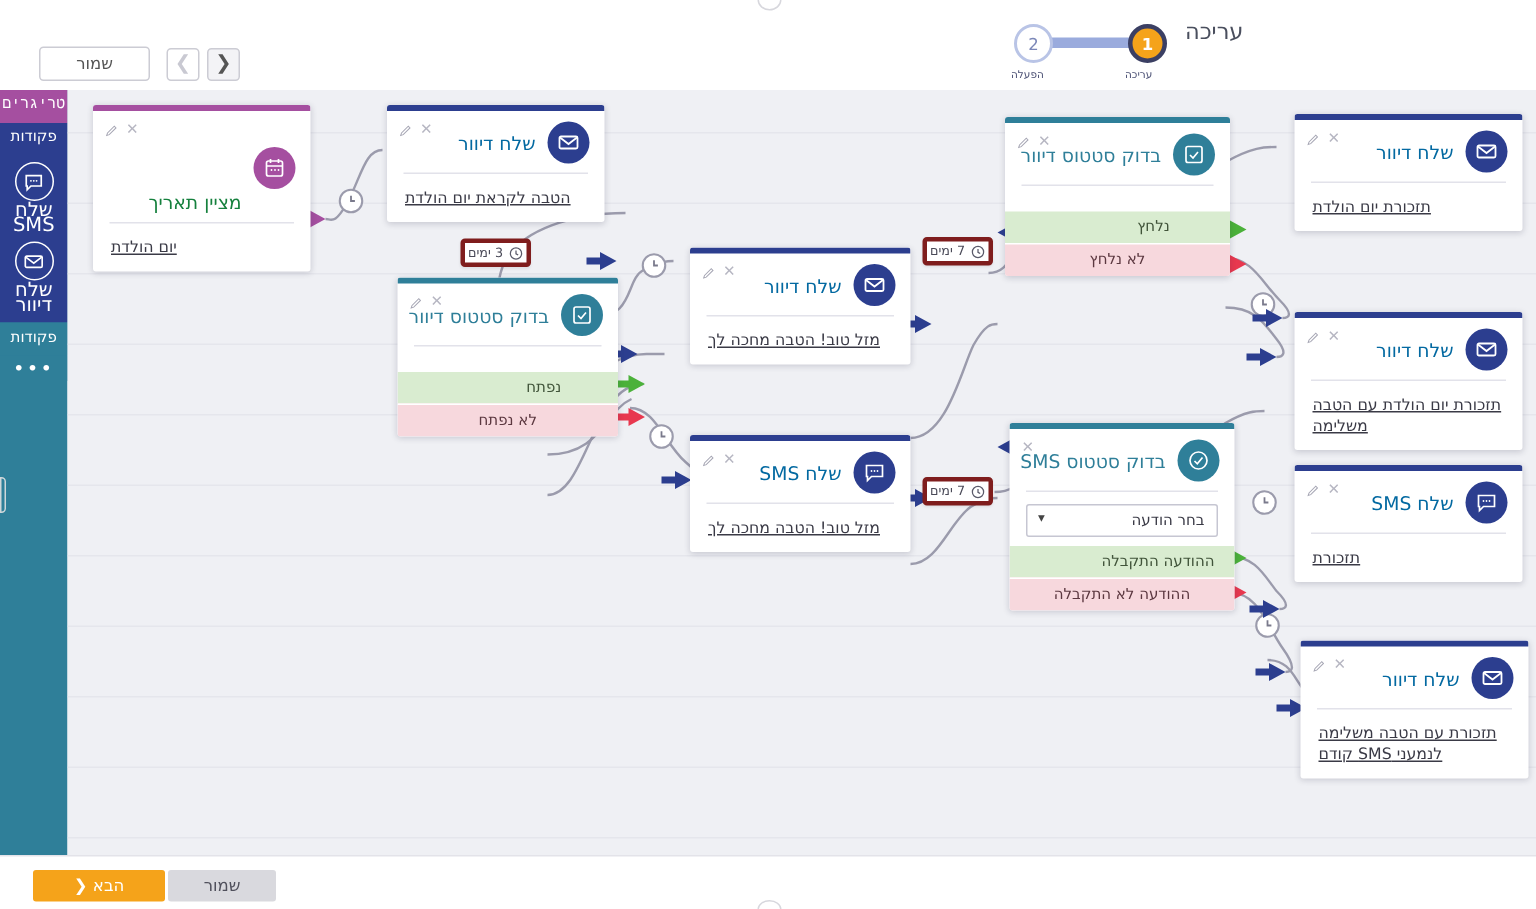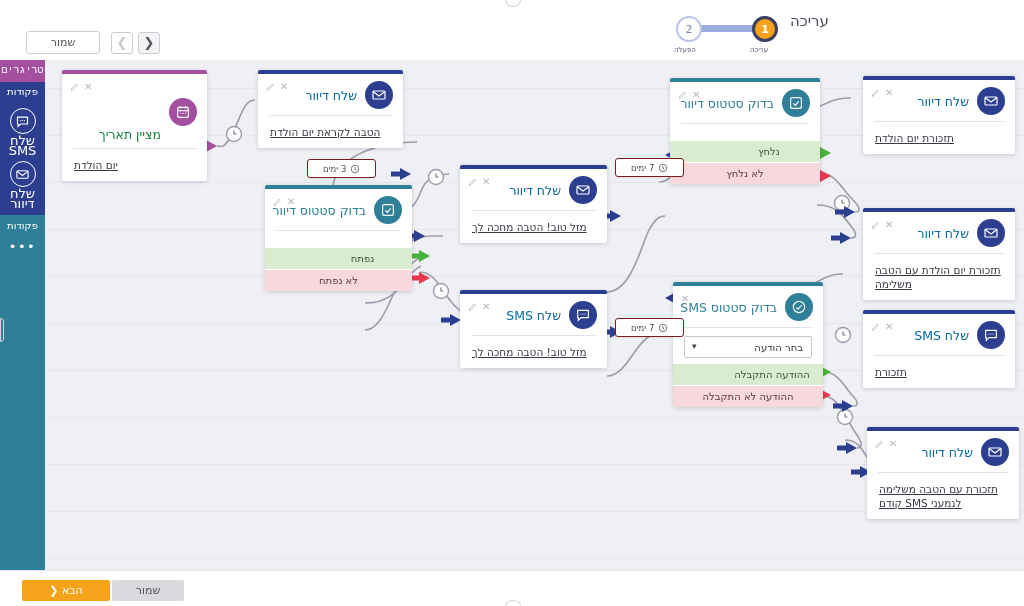--- a/index.html
+++ b/index.html
@@ -90,23 +90,23 @@
   .branch { font-size:10px; text-align:center; padding:5px 0; }
   .branch.yes { background:#d9ecd0; color:#41543a;padding-left:48px; }
   .branch.no  { background:#f7d8dd; color:#5c3840; border-top:1px solid #fff; }
   .sel-wrap { margin:8px 11px 6px; position:relative; }
   .sel { width:100%; height:22px; border:1px solid #c6c6d2; border-radius:2px; background:#fff;
          font-size:10px; color:#3a3a46; display:flex; align-items:center;
          justify-content:flex-start; padding:0 8px; cursor:pointer; }
   .sel .chev { position:absolute; left:8px; top:5px; font-size:9px; color:#444; }
 
   
-  .pill { position:absolute; height:19px; background:#fff; border:1px solid #7f1d1d;
+  .pill { position:absolute; height:19px; background:#fff; border:3px solid #7f1d1d;
           border-radius:3px; display:flex; align-items:center; gap:4px;
-          padding:0 15px; font-size:8.5px; color:#4a4a58;
+          padding:0 2px; font-size:8.5px; color:#4a4a58;
           box-shadow:0 1px 2px rgba(0,0,0,.07); }
   .pill svg { width:10px; height:10px; }
 
   
   .footer { position:absolute; left:0; top:570px; width:1024px; height:36px; background:#fff;
             border-top:1px solid #e3e3e9; }
   .btn-next { position:absolute; left:22px; top:580px; width:88px; height:21px; background:#f5a31a;
               color:#fff; font-size:11px; display:flex; align-items:center; justify-content:center;
               border-radius:2px; cursor:pointer; }
   .btn-save { position:absolute; left:112px; top:580px; width:72px; height:21px; background:#d9d9de;

